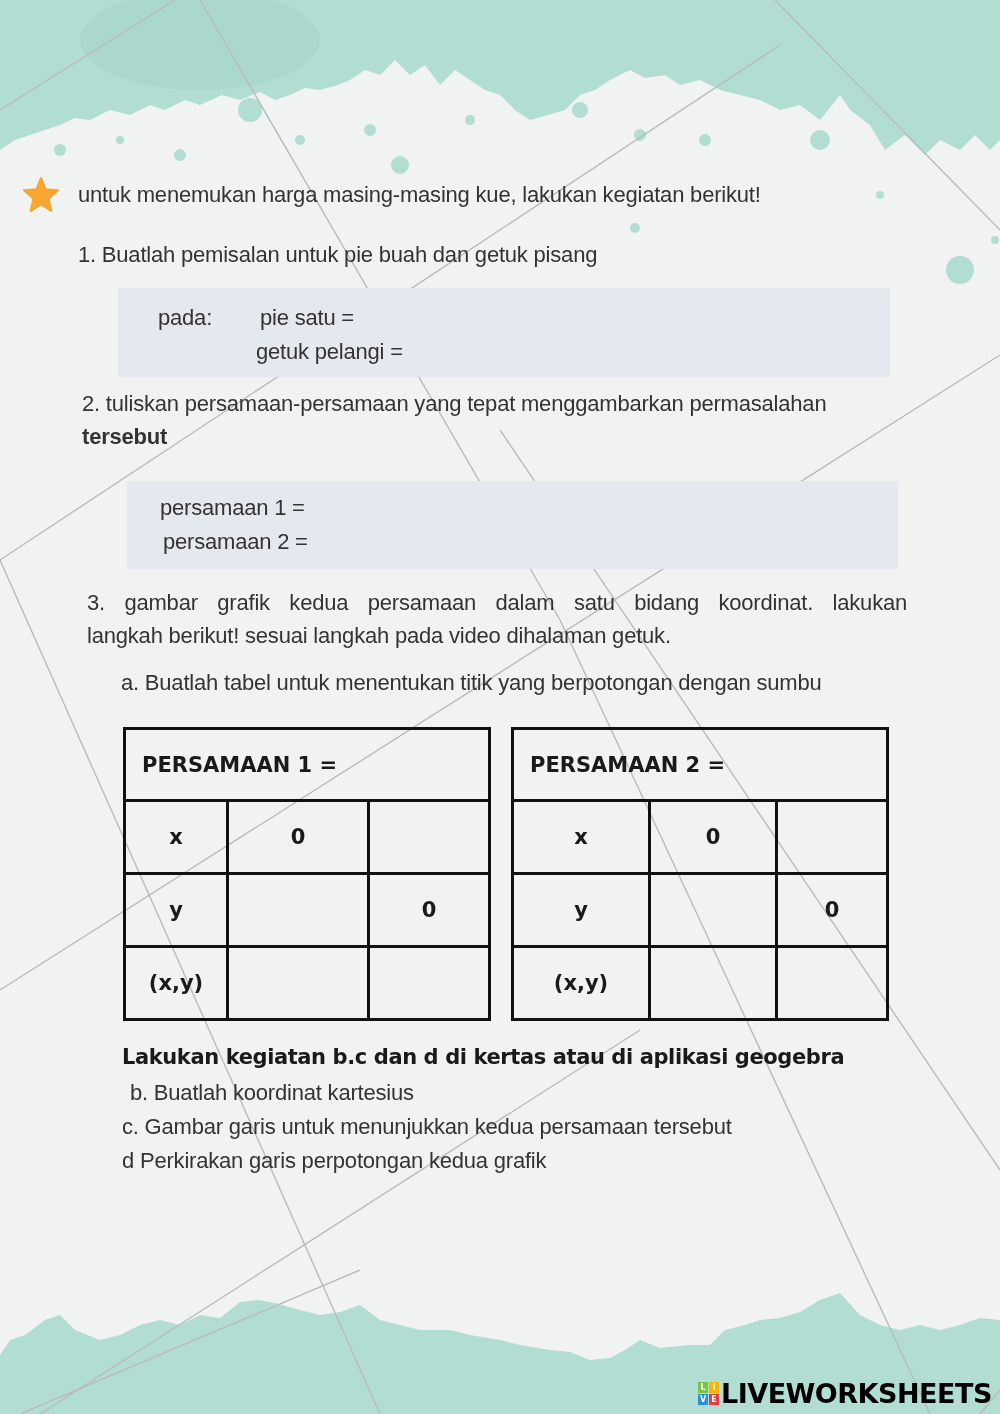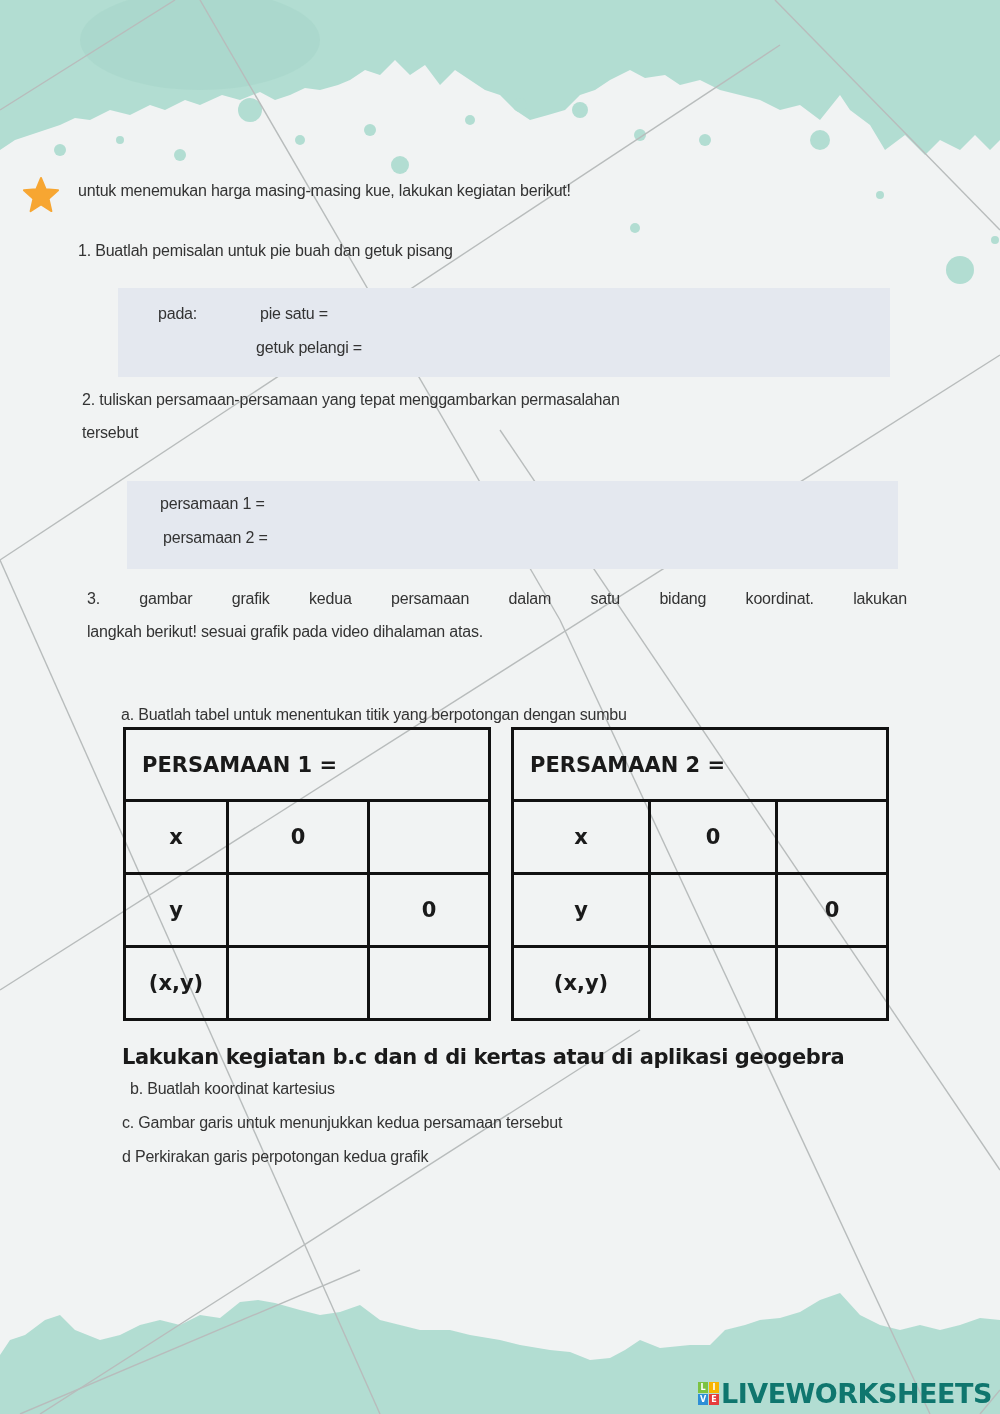--- a/index.html
+++ b/index.html
@@ -4,33 +4,33 @@
 <style>
   html, body { margin: 0; padding: 0; }
   body {
     width: 1000px; height: 1414px; position: relative; overflow: hidden;
     background: #f1f3f3;
     font-family: "Liberation Sans", sans-serif;
     color: #2b2b2b;
   }
   .bg-svg { position: absolute; left: 0; top: 0; width: 1000px; height: 1414px; z-index: 0; }
   .layer { position: absolute; z-index: 2; }
-  .txt { font-size: 16px; font-weight: normal; letter-spacing: -0.2px; color: #333; white-space: nowrap; }
+  .txt { font-size: 22px; font-weight: normal; letter-spacing: -0.2px; color: #333; white-space: nowrap; }
   .box { position: absolute; background: #e4e8ef; z-index: 1; }
   .star { position: absolute; left: 22px; top: 176px; width: 38px; height: 38px; z-index: 2; }
   table.eq {
     position: absolute; z-index: 2; border-collapse: collapse;
     font-family: "DejaVu Sans", sans-serif; font-weight: bold; font-size: 21px; color: #1a1a1a;
   }
   table.eq td { border: 3px solid #111; text-align: center; padding: 0; }
   table.eq td.head { text-align: left; padding-left: 16px; }
   .logo { position: absolute; left: 698px; top: 1378px; z-index: 3; display: flex; align-items: center; }
   .logo-blocks { display: grid; grid-template-columns: 10px 10px; grid-template-rows: 11px 11px; gap: 1px; margin-right: 2px; }
   .logo-blocks span { display: block; font: bold 8px "DejaVu Sans", sans-serif; color: #fff; text-align: center; line-height: 11px; }
-  .logo-text { font-family: "DejaVu Sans", sans-serif; font-weight: bold; font-size: 27px; color: #0f766e; letter-spacing: -0.5px; text-align: right; }
+  .logo-text { font-family: "DejaVu Sans", sans-serif; font-weight: bold; font-size: 27px; color: #000000; letter-spacing: -0.5px; text-align: right; }
 </style>
 </head>
 <body>
 
 <svg class="bg-svg" viewBox="0 0 1000 1414" xmlns="http://www.w3.org/2000/svg">
 
   <path d="M0,0 H1000 V140 L990,150 L975,135 L960,150 L940,140 L925,155 L905,135 L885,150 L870,125 L850,110 L840,95 L820,120 L800,105 L780,110 L760,100 L740,95 L720,90 L700,80 L680,85 L665,75 L645,78 L630,70 L610,80 L595,90 L580,95 L565,110 L548,115 L530,120 L515,110 L500,95 L485,90 L470,80 L455,70 L440,85 L425,65 L410,75 L395,60 L380,75 L365,70 L350,80 L338,85 L320,90 L305,88 L290,95 L275,100 L260,92 L240,100 L222,95 L200,105 L185,100 L165,110 L150,105 L130,115 L110,110 L90,120 L75,118 L60,125 L45,130 L30,135 L15,140 L0,150 Z" fill="#b2ddd2"></path>
   <ellipse cx="200" cy="40" rx="120" ry="50" fill="#a6d6c9" opacity="0.6"></ellipse>
   <circle cx="250" cy="110" r="12" fill="#b2ddd2"></circle>
   <circle cx="400" cy="165" r="9" fill="#b2ddd2"></circle>
@@ -73,28 +73,28 @@
 
 <div class="layer txt" style="left:78px; top:182px;">untuk menemukan harga masing-masing kue, lakukan kegiatan berikut!</div>
 
 <div class="layer txt" style="left:78px; top:242px;">1. Buatlah pemisalan untuk pie buah dan getuk pisang</div>
 <div class="box" style="left:118px; top:288px; width:772px; height:89px;"></div>
 <div class="layer txt" style="left:158px; top:305px;">pada:</div>
 <div class="layer txt" style="left:260px; top:305px;">pie satu =</div>
 <div class="layer txt" style="left:212px; top:339px;margin-left:44px;">getuk pelangi =</div>
 
 <div class="layer txt" style="left:82px; top:391px;">2. tuliskan persamaan-persamaan yang tepat menggambarkan permasalahan</div>
-<div class="layer txt" style="left:82px; top:424px;">tersebut</div>
+<div class="layer txt" style="left:82px; top:424px;font-weight:bold;">tersebut</div>
 <div class="box" style="left:127px; top:481px; width:771px; height:88px;"></div>
 <div class="layer txt" style="left:160px; top:495px;">persamaan 1 =</div>
 <div class="layer txt" style="left:163px; top:529px;">persamaan 2 =</div>
 
 <div class="layer txt" style="left:87px; top:590px; width:820px; text-align:justify; text-align-last:justify; white-space:normal;">3. gambar grafik kedua persamaan dalam satu bidang koordinat. lakukan</div>
-<div class="layer txt" style="left:87px; top:623px;">langkah berikut! sesuai grafik pada video dihalaman atas.</div>
-<div class="layer txt" style="left:121px; top:706px;">a. Buatlah tabel untuk menentukan titik yang berpotongan dengan sumbu</div>
+<div class="layer txt" style="left:87px; top:623px;">langkah berikut! sesuai langkah pada video dihalaman getuk.</div>
+<div class="layer txt" style="left:121px; top:670px;">a. Buatlah tabel untuk menentukan titik yang berpotongan dengan sumbu</div>
 
 <table class="eq" style="left:123px; top:727px; width:368px;">
   <tbody>
       <tr style="height:72px;">
     <td class="head" colspan="3">PERSAMAAN  1 =</td>
   </tr>
   <tr style="height:73px;">
     <td style="width:100px;">x</td>
     <td style="width:138px;">0</td>
     <td></td>

